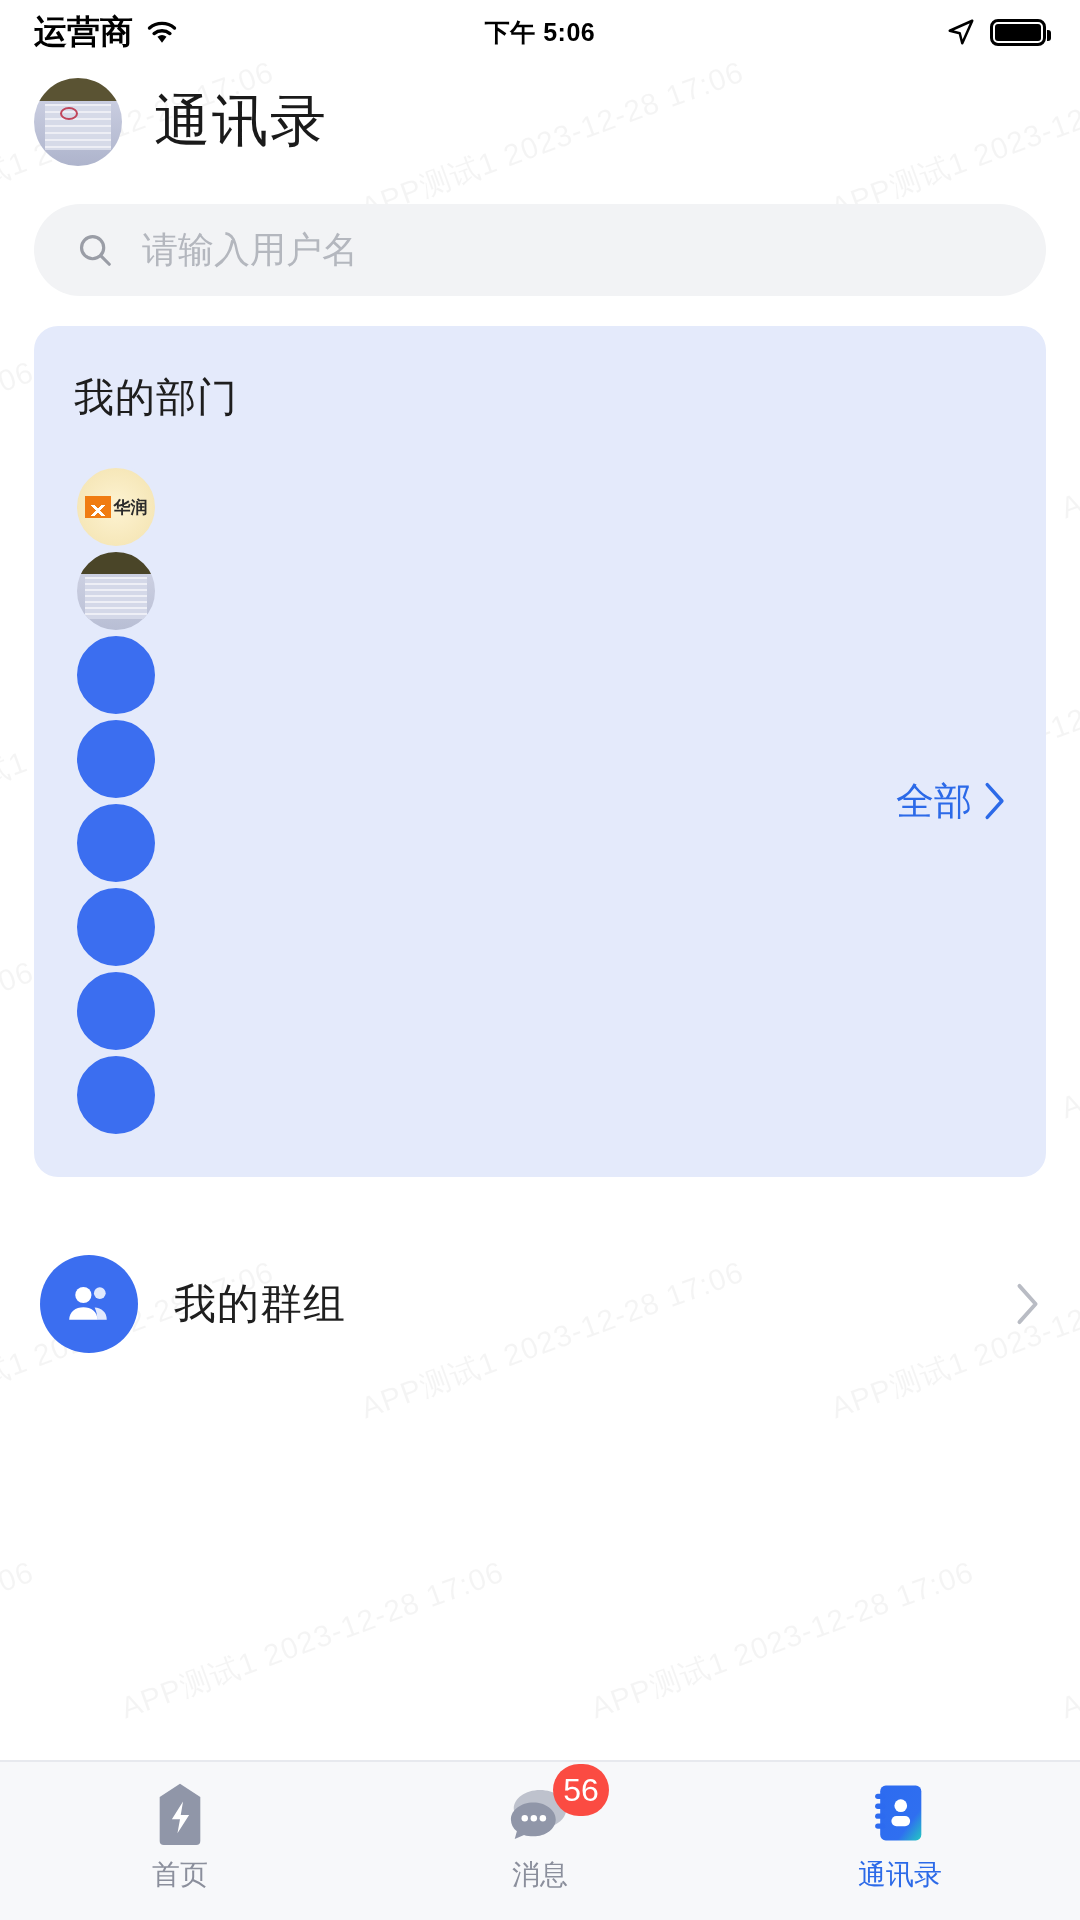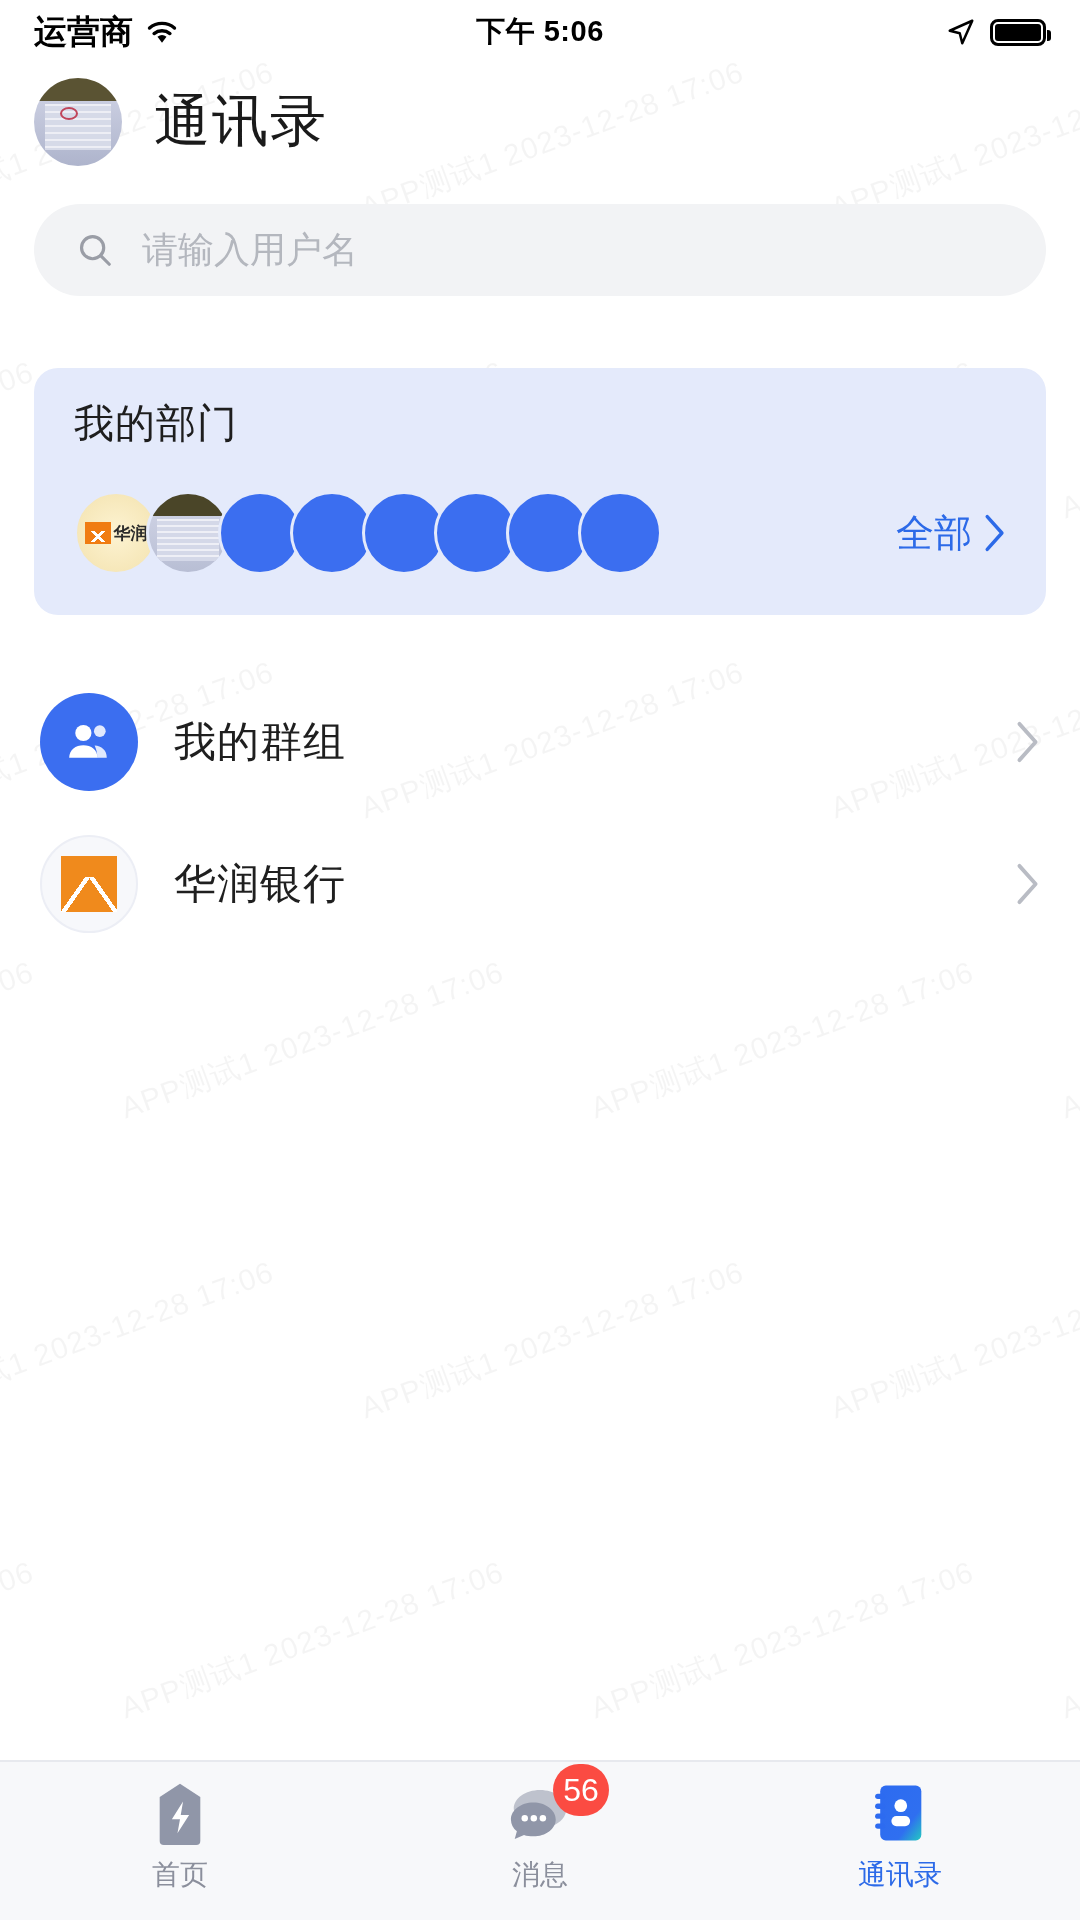--- a/index.html
+++ b/index.html
@@ -27,21 +27,21 @@
   }
 
   
   #status-bar{
     position:relative; z-index:10;
     height:64px; display:flex; align-items:center;
     padding:12px 34px; justify-content:space-between;
     font-size:33px; color:#000; font-weight:600;
   }
   .sb-left{ display:flex; align-items:center; gap:12px; }
-  .sb-center{ font-size:29px; font-weight:600; letter-spacing:0.5px;
+  .sb-center{ font-size:25px; font-weight:600; letter-spacing:0.5px;
     position:absolute; left:0; right:0; text-align:center; }
   .sb-right{ display:flex; align-items:center; gap:14px; z-index:2;}
   .wifi-icon{ width:34px; height:26px; display:block; }
   .loc-icon{ width:30px; height:30px; display:block; }
   .battery{
     width:56px; height:27px; border:3px solid #000; border-radius:8px;
     position:relative; padding:2px;
   }
   .battery::after{
     content:""; position:absolute; right:-8px; top:8px;
@@ -83,30 +83,30 @@
   #search-input{
     border:none; outline:none; background:transparent;
     font-size:36px; color:#333; width:100%;
     font-family:Liberation Serif, serif;
   }
   #search-input::placeholder{ color:#b4b7be; }
 
   
   #department-card{
     position:relative; z-index:10;
-    margin:72px 34px 0 34px;
+    margin:30px 34px 0 34px;
     background:#e4eafb; border-radius:24px;
-    padding:28px 40px 40px 40px;
+    padding:44px 40px 40px 40px;
   }
   #dept-title{ font-size:40px; color:#1e1e1e; letter-spacing:1px; }
   .dept-row{
     display:flex; align-items:center; justify-content:space-between;
     margin-top:40px;
   }
-  .avatar-stack{ display:flex; align-items:center; }
+  .avatar-stack{ display:flex; align-items:center;flex-direction:column; }
   .mini-avatar{
     width:84px; height:84px; border-radius:50%;
     background:#3b6ef0; margin-right:-12px;
     border:3px solid #e4eafb; flex-shrink:0;
     position:relative; overflow:hidden;
   }
   .mini-avatar.logo-cr{
     background:radial-gradient(circle at 50% 50%, #fdf3d2 0%, #f3e2ae 100%);
     display:flex; align-items:center; justify-content:center;
   }
@@ -255,29 +255,20 @@
         <circle cx="16.8" cy="7.2" r="2.6" fill="#fff" opacity=".85"></circle>
         <path d="M14.5 13.6c3 .2 5.4 2 5.4 5.4h-4.2c0-2.2-.5-3.9-1.2-5.4z" fill="#fff" opacity=".85"></path>
       </svg>
     </div>
     <div class="row-label">我的群组</div>
     <svg class="chev-gray" viewBox="0 0 12 22">
       <path d="M1.5 1.5L10 11l-8.5 9.5" fill="none" stroke="#b9bcc4" stroke-width="2" stroke-linecap="round" stroke-linejoin="round"></path>
     </svg>
   </div>
 
-  <div class="list-row">
-    <div class="row-icon bank">
-      <div class="bank-logo"></div>
-    </div>
-    <div class="row-label">华润银行</div>
-    <svg class="chev-gray" viewBox="0 0 12 22">
-      <path d="M1.5 1.5L10 11l-8.5 9.5" fill="none" stroke="#b9bcc4" stroke-width="2" stroke-linecap="round" stroke-linejoin="round"></path>
-    </svg>
-  </div>
 
 </div>
 
 <div id="watermark-layer">
     <span class="wm" style="left: -120px; top: 120px;">APP测试1 2023-12-28 17:06</span>
     <span class="wm" style="left: 350px; top: 120px;">APP测试1 2023-12-28 17:06</span>
     <span class="wm" style="left: 820px; top: 120px;">APP测试1 2023-12-28 17:06</span>
     <span class="wm" style="left: -360px; top: 420px;">APP测试1 2023-12-28 17:06</span>
     <span class="wm" style="left: 110px; top: 420px;">APP测试1 2023-12-28 17:06</span>
     <span class="wm" style="left: 580px; top: 420px;">APP测试1 2023-12-28 17:06</span>

